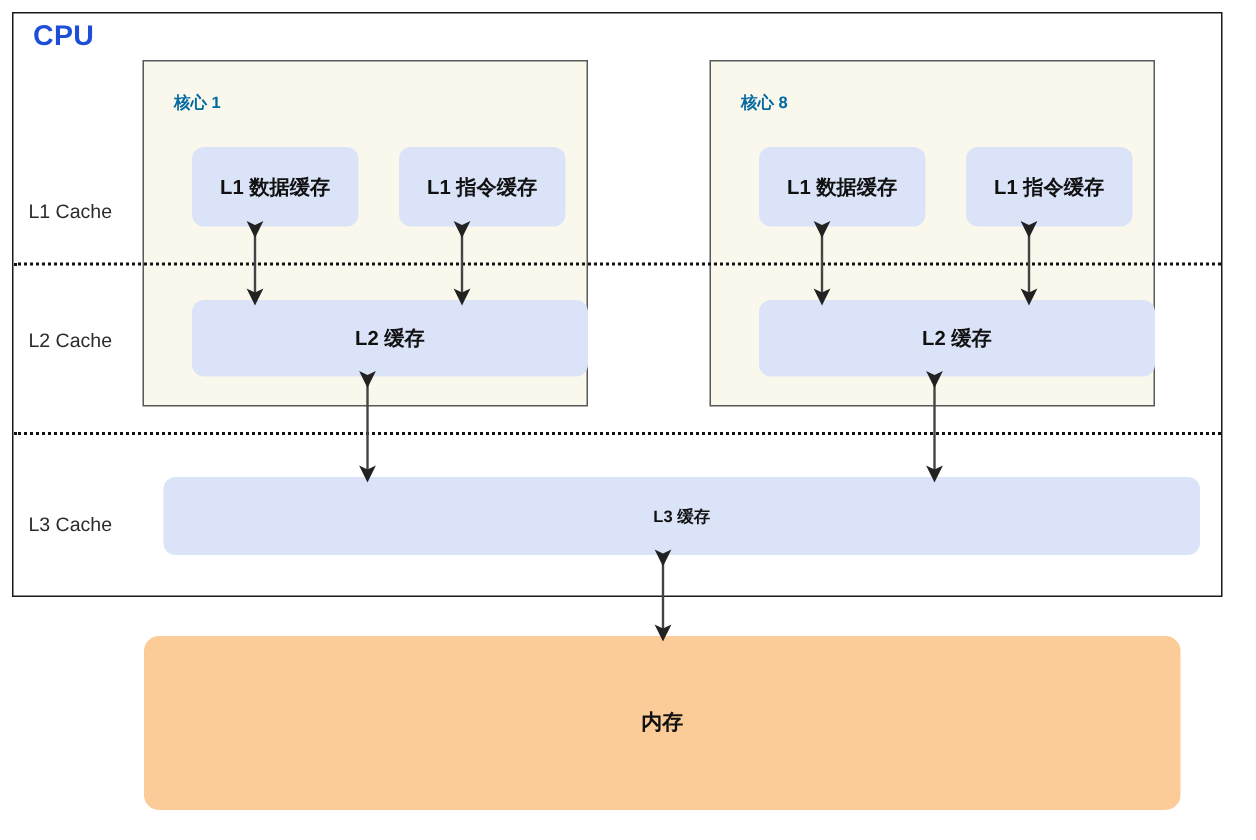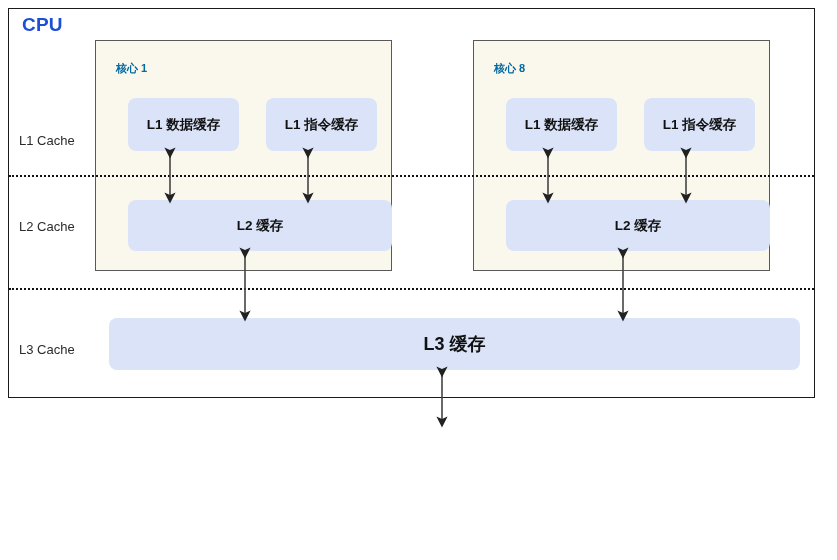--- a/index.html
+++ b/index.html
@@ -86,21 +86,21 @@
     font-size: 13.5px;
   }
   .c1-l2 { left: 115px; }
   .c2-l2 { left: 493px; }
 
   .l3-box {
     left: 96px;
     top: 318px;
     width: 691px;
     height: 52px;
-    font-size: 18px;
+    font-size: 11px;
   }
 
   .memory-box {
     left: 96px;
     top: 424px;
     width: 691px;
     height: 116px;
     background: #fbcc98;
     border-radius: 10px;
     display: flex;
@@ -162,20 +162,21 @@
 
   <div class="abs core-box core-2">
     <span class="core-title">核心 8</span>
   </div>
   <div class="abs cache l1-box c2-l1d">L1 数据缓存</div>
   <div class="abs cache l1-box c2-l1i">L1 指令缓存</div>
   <div class="abs cache l2-box c2-l2">L2 缓存</div>
 
   <div class="abs cache l3-box">L3 缓存</div>
 
+  <div class="abs memory-box">内存</div>
 
   <div class="abs dotted-line dot-1"></div>
   <div class="abs dotted-line dot-2"></div>
 
   <svg class="overlay" viewBox="0 0 837 560">
     <defs>
       <marker id="ah" markerWidth="9" markerHeight="9" refX="4.5" refY="4.5" orient="auto">
         <path d="M1,1 L8,4.5 L1,8 L2.6,4.5 Z" fill="#222222"></path>
       </marker>
     </defs>

